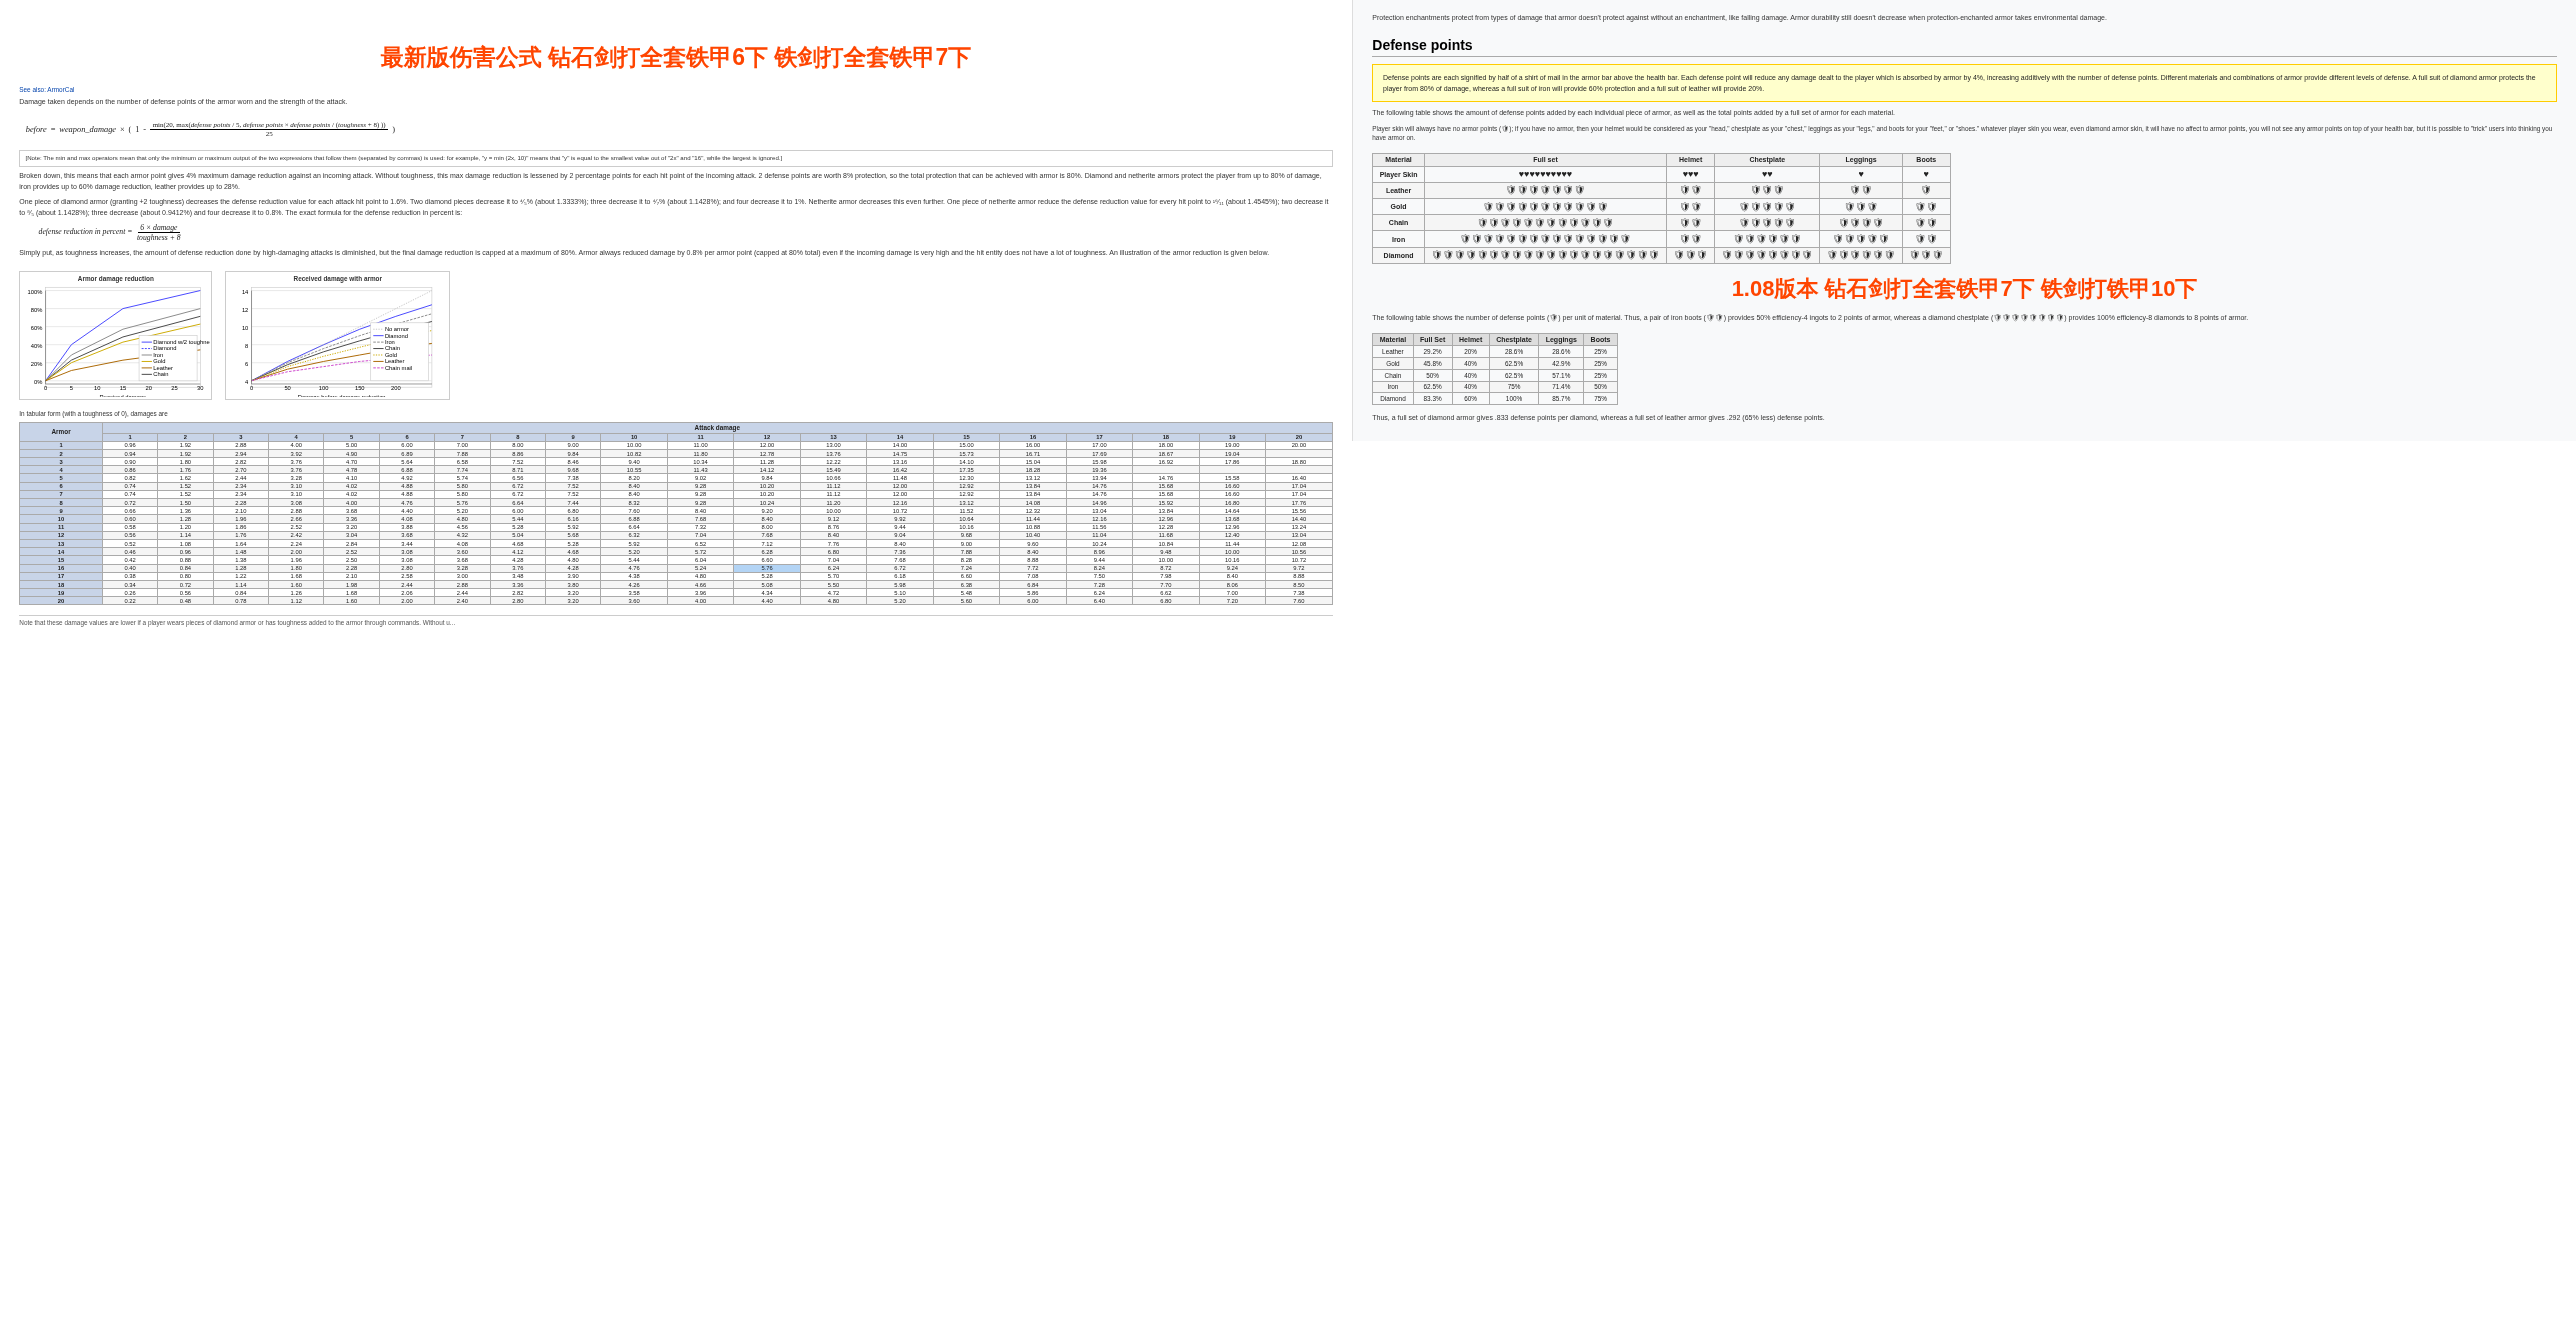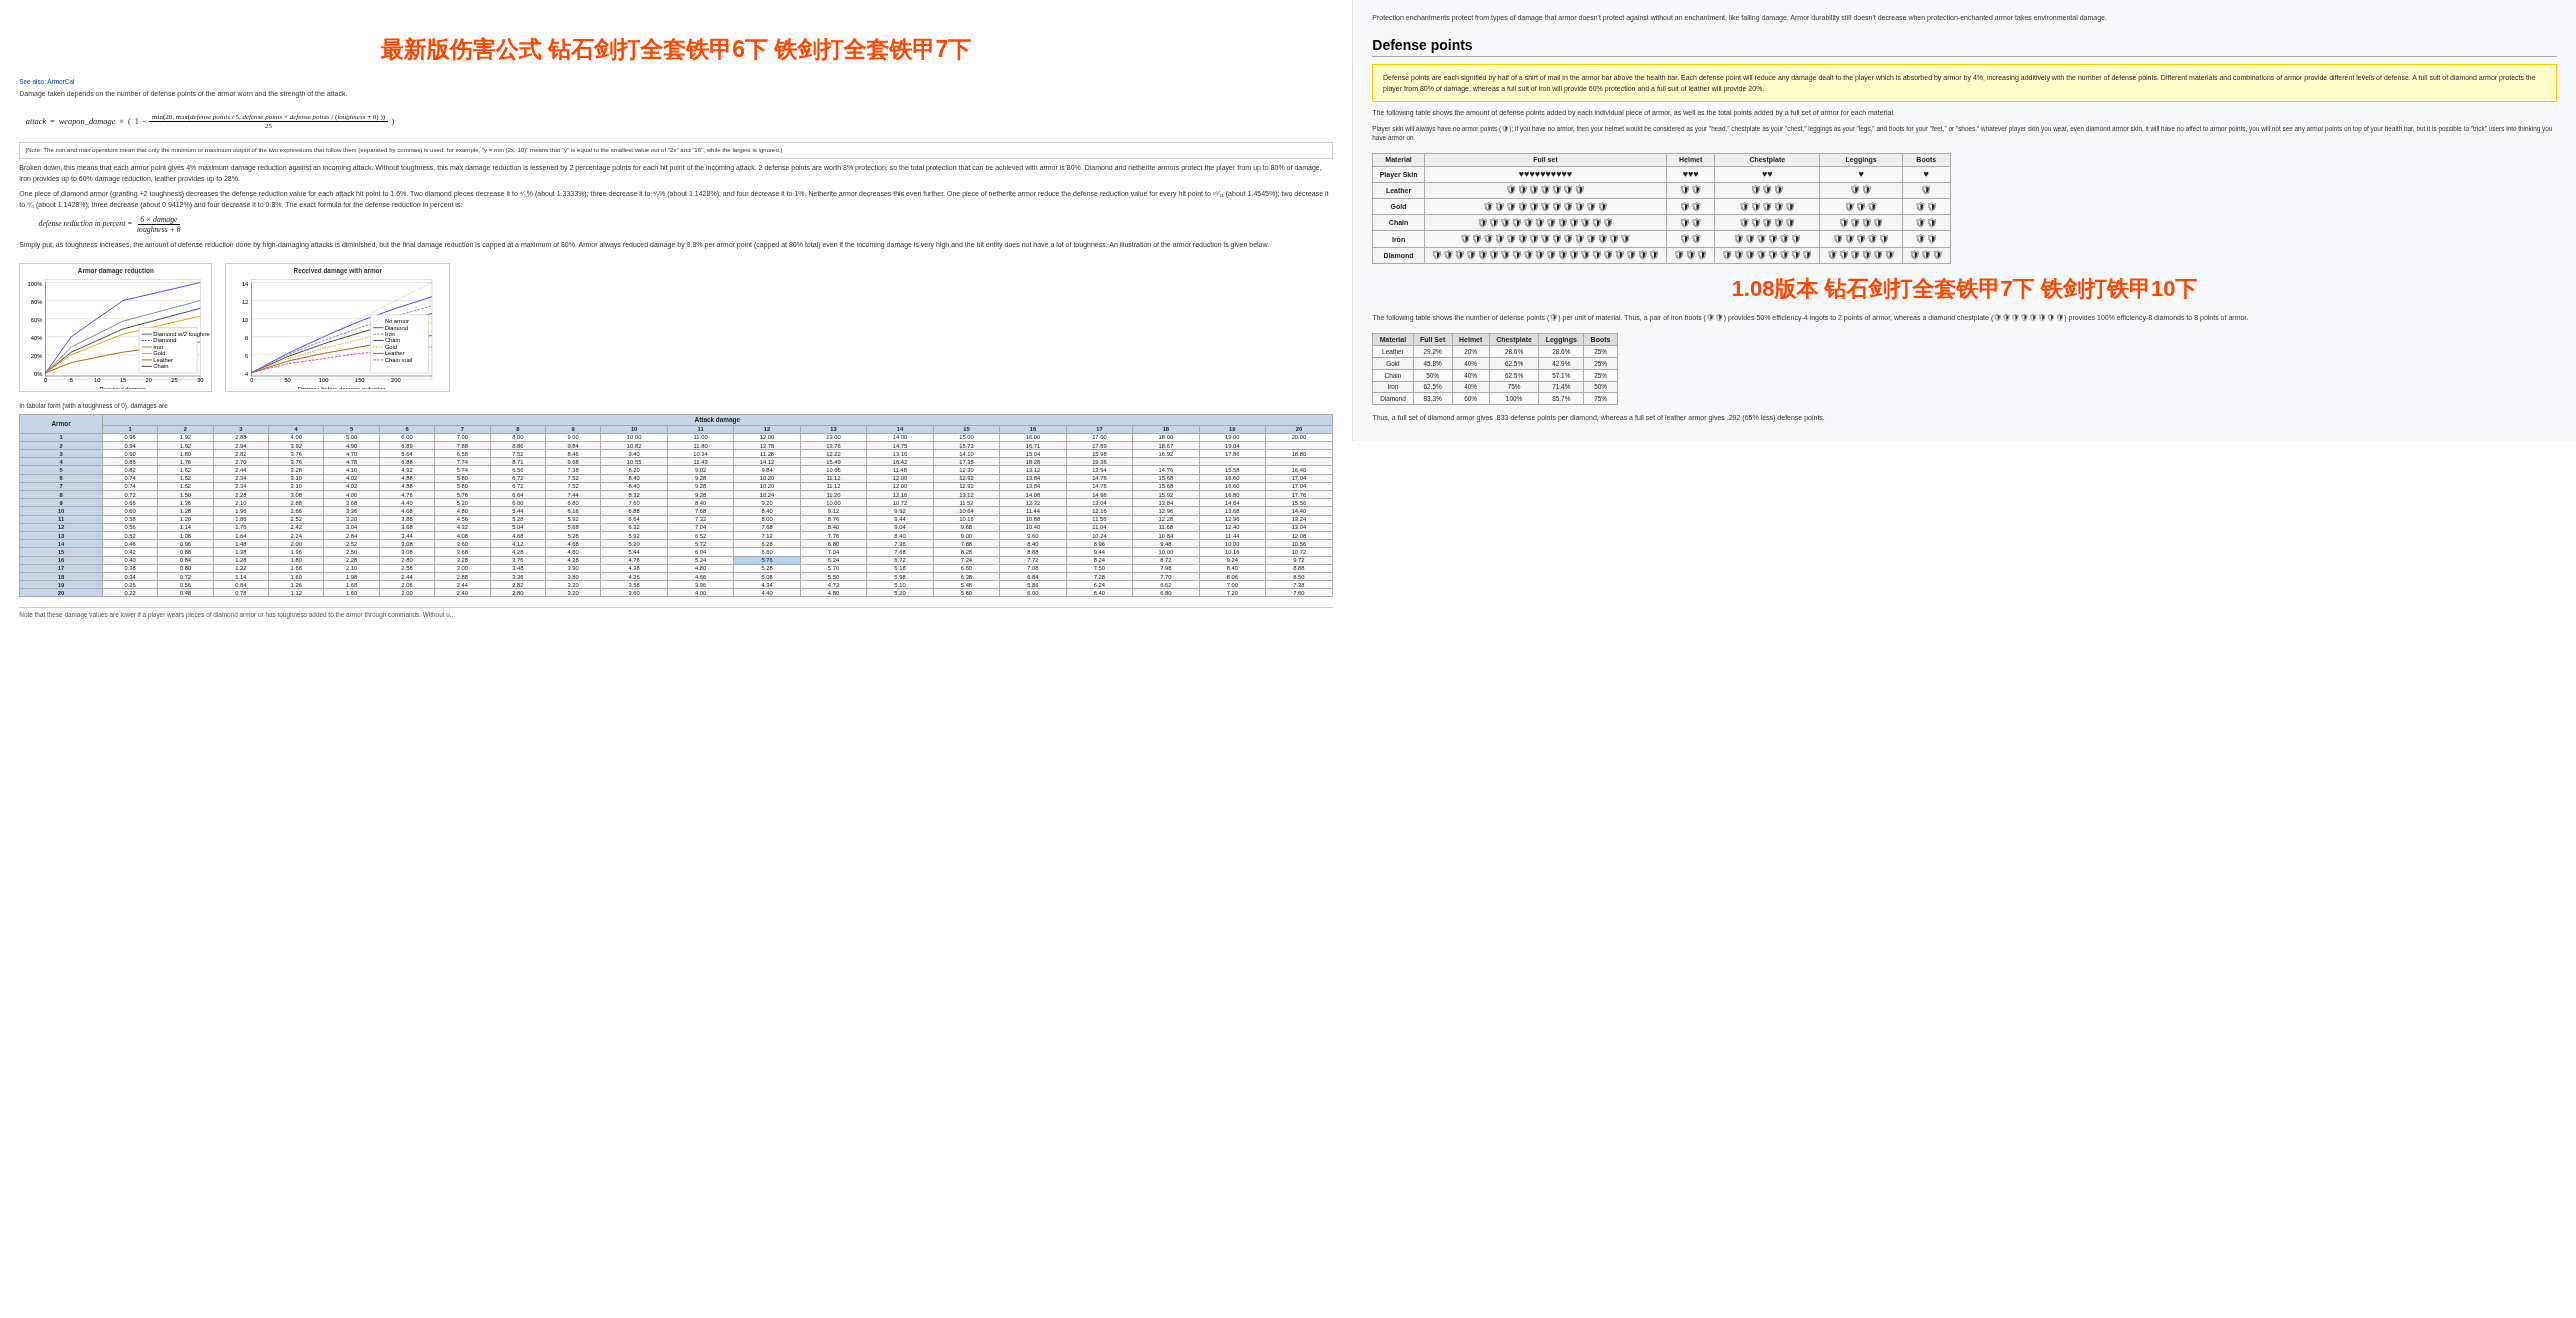--- a/index.html
+++ b/index.html
@@ -1,20 +1,20 @@
 <!DOCTYPE html>
 <html style="font-size:10.3px"><head>
   <meta charset="utf-8">
   <style>
     * { box-sizing: border-box; margin: 0; padding: 0; }
     body { background: #fff; font-family: Arial, sans-serif; font-size: 7px; color: #222; }
     .page { width: 2576px; min-height: 1319px; background: #fff; position: relative; }
     
     
-    .left-panel { position: absolute; left: 0; top: 8px; width: 1352px; padding: 13px 19.3px; }
+    .left-panel { position: absolute; left: 0; top: 16px; width: 1352px; padding: 13px 19.3px; }
     
     
     .right-panel { position: absolute; left: 1352px; top: 0; width: 1224px; padding: 13px 19.3px; background: #f8f9fa; border-left: 0.6px solid #ddd; }
     
     
     .section-title { font-size: 14px; font-weight: bold; color: #000; border-bottom: 0.6px solid #aaa; padding-bottom: 3.2px; margin-bottom: 7.7px; }
     .edit-links { font-size: 7px; color: #0645ad; margin-left: 6.4px; font-weight: normal; }
     .edit-links a { color: #0645ad; text-decoration: none; }
     
     
@@ -85,21 +85,21 @@
   <div class="chinese-header">最新版伤害公式 钻石剑打全套铁甲6下 铁剑打全套铁甲7下</div>
 
   <div class="dp-section">
     <div style="font-size:6.4px; color:#0645ad; margin-bottom:3.9px;">
       <span>See also: ArmorCal</span>
     </div>
     <div class="dp-text">Damage taken depends on the number of defense points of the armor worn and the strength of the attack.</div>
     
     
     <div class="dmg-formula">
-      <span style="font-family:'Times New Roman',serif; font-size:8.4px; font-style:italic;">attack</span>
+      <span style="font-family:'Times New Roman',serif; font-size:8.4px; font-style:italic;">before</span>
       <span style="font-family:'Times New Roman',serif; font-size:8.4px;">=</span>
       <span style="font-family:'Times New Roman',serif; font-size:8.4px; font-style:italic;">weapon_damage</span>
       <span style="font-family:'Times New Roman',serif; font-size:8.4px;">×</span>
       <span style="font-family:'Times New Roman',serif; font-size:8.4px;">(</span>
       <span style="font-family:'Times New Roman',serif; font-size:8.4px;">1</span>
       <span style="font-family:'Times New Roman',serif; font-size:8.4px;">-</span>
       <div class="formula-fraction">
         <div class="numerator" style="font-family:'Times New Roman',serif; font-size:7px; white-space:nowrap;">
           min(20, max(<span style="font-style:italic;">defense points</span> / 5, <span style="font-style:italic;">defense points</span> × <span style="font-style:italic;">defense points</span> / (<span style="font-style:italic;">toughness</span> + 8) ))
         </div>

